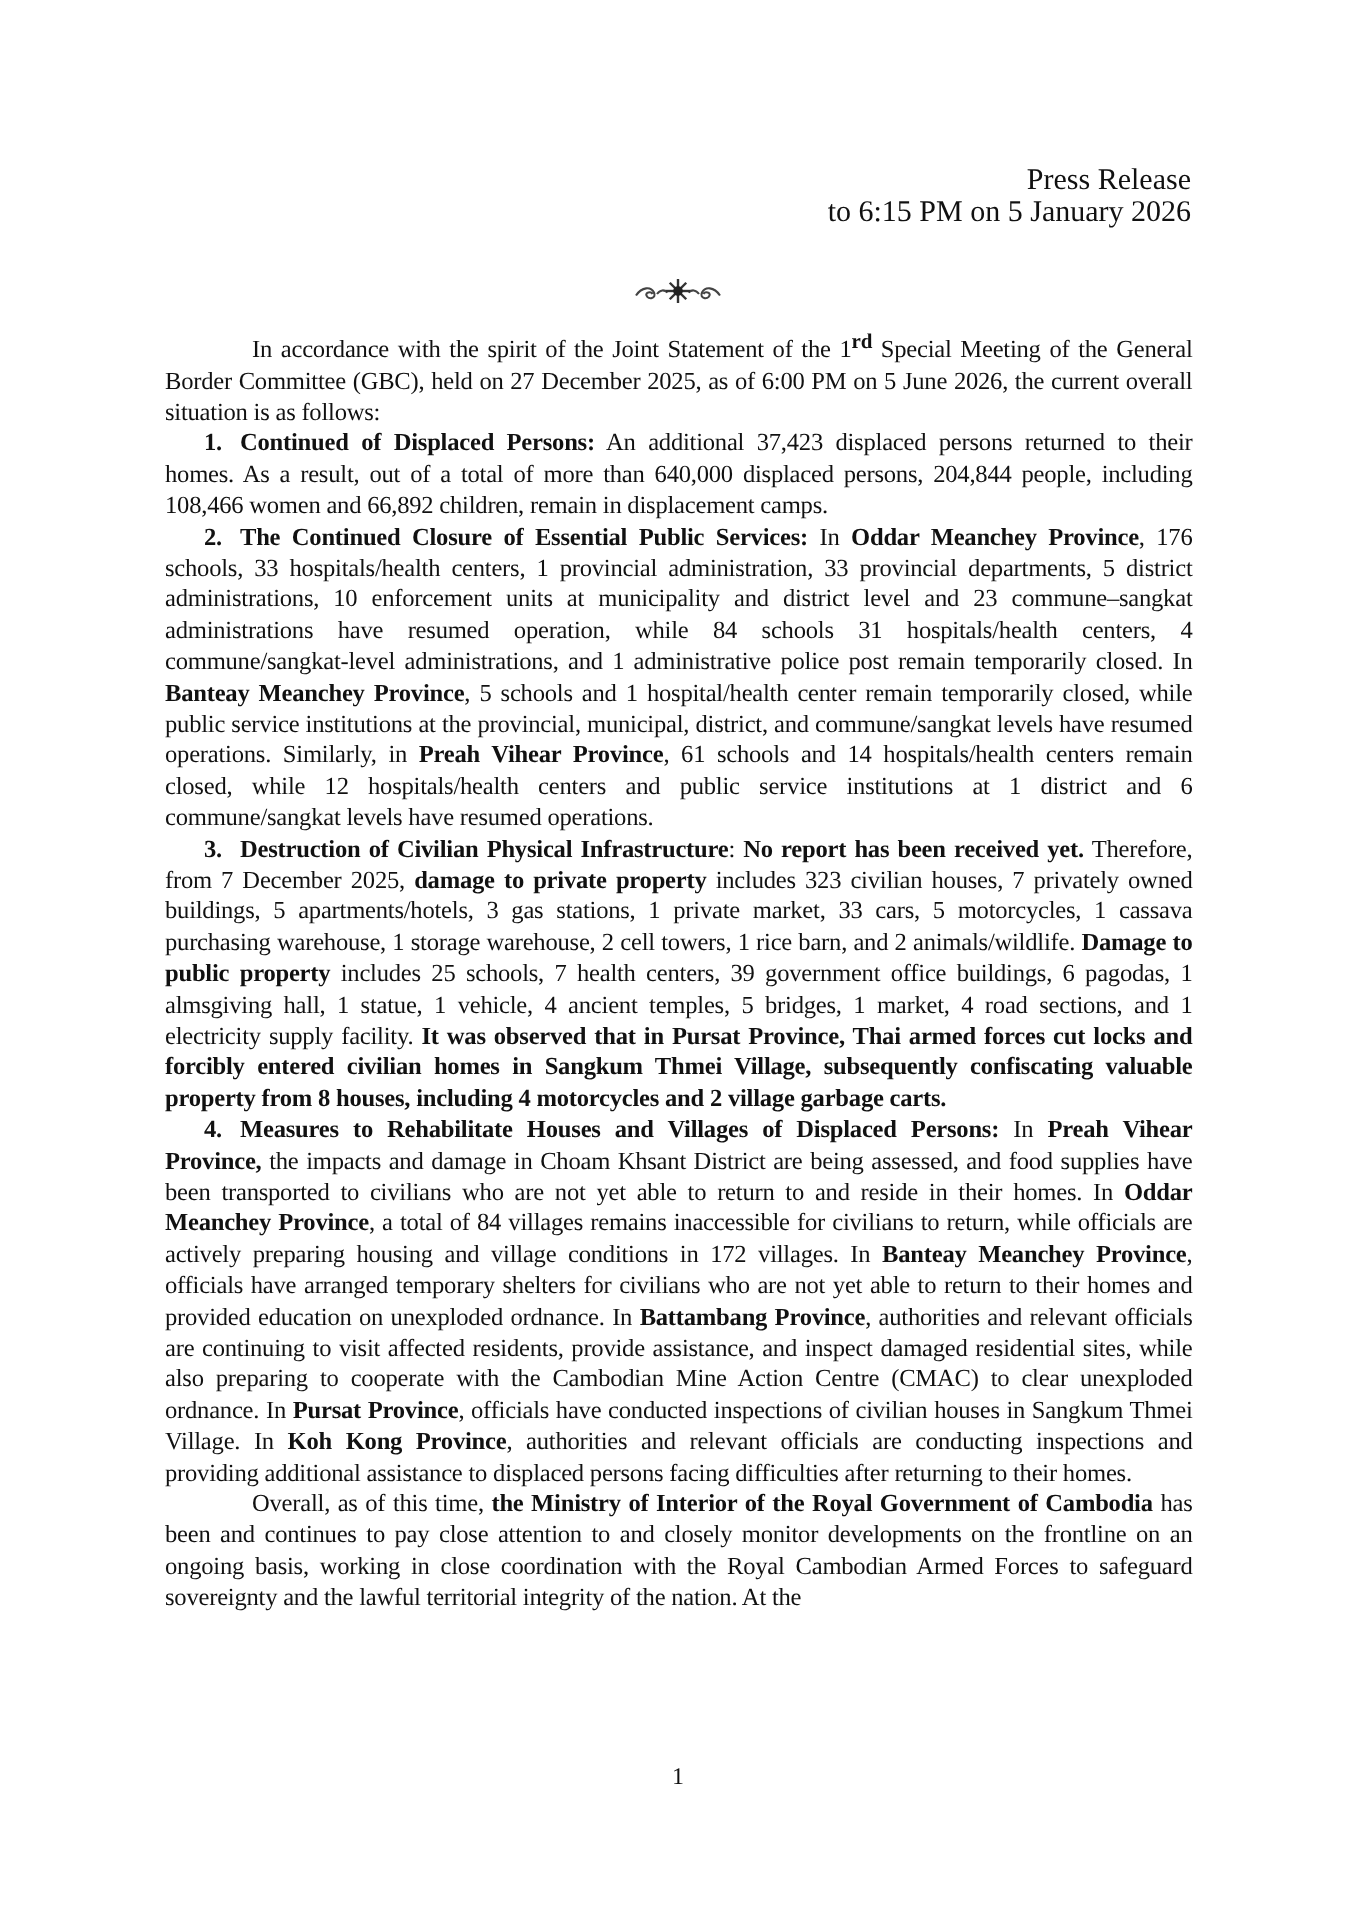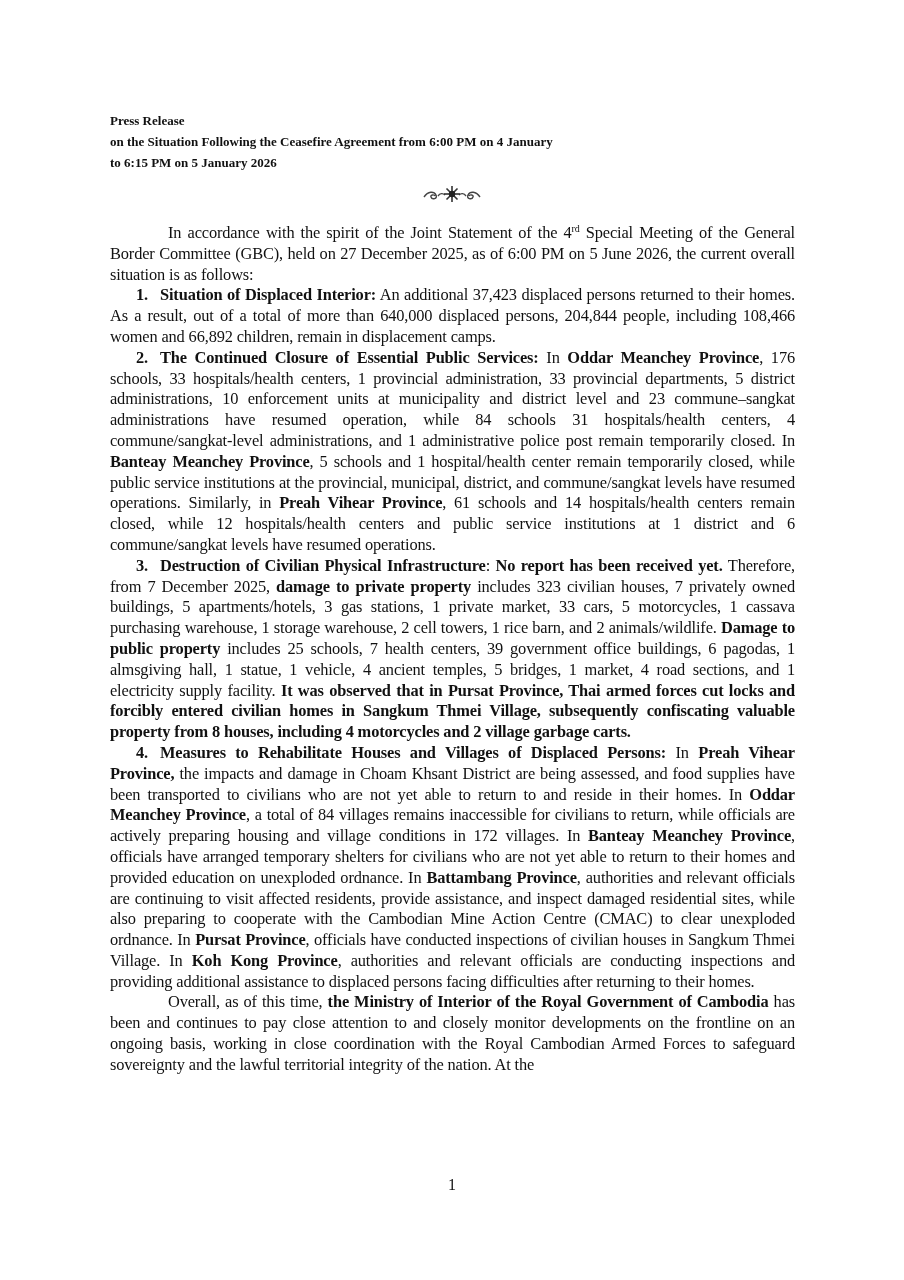--- a/index.html
+++ b/index.html
@@ -3,70 +3,69 @@
 <meta charset="utf-8">
 <style>
   html, body { margin: 0; padding: 0; background: #ffffff; }
   body { width: 904px; height: 1280px; position: relative; overflow: hidden; }
   .page {
     position: absolute; left: 0; top: 0; width: 904px; height: 1280px; background: #fff;
     font-family: "Liberation Serif", "DejaVu Serif", serif; color: #111;
   }
   .header {
     position: absolute; left: 110px; width: 684px; top: 110px;
-    text-align: left; font-weight: bold; font-size: 13px; line-height: 21px;
+    text-align: right; font-weight: normal; font-size: 20px; line-height: 21px;
   }
   .ornament {
     position: absolute; left: 420px; top: 184px; width: 64px; height: 20px;
   }
   .body {
     position: absolute; left: 110px; top: 223px; width: 685px;
     font-size: 16.4px; line-height: 20.8px; text-align: justify;
     letter-spacing: -0.15px;
   }
   .body p { margin: 0; }
   .indent { text-indent: 58px; }
   .item-first { text-indent: 26px; }
   .num { display: inline-block; width: 24px; text-indent: 0; font-weight: bold; }
   b { font-weight: bold; }
-  sup { font-size: 10px; line-height: 0; vertical-align: 6px; }
+  sup { font-size: 14px; line-height: 0; vertical-align: 6px; font-weight: bold; }
   .page-number {
     position: absolute; left: 0; width: 904px; top: 1176px; text-align: center;
     font-size: 16px;
   }
 </style>
 </head>
 <body>
 
 <div class="page">
 
   <div class="header">
     <div>Press Release</div>
-    <div>on the Situation Following the Ceasefire Agreement from 6:00 PM on 4 January</div>
     <div>to 6:15 PM on 5 January 2026</div>
   </div>
 
   <svg class="ornament" viewBox="0 0 64 20">
     <path d="M4 13 C8 7, 14 7, 16 11 C18 15, 12 16, 11 13 C10 11, 14 10, 15 12" fill="none" stroke="#444" stroke-width="1.4"></path>
     <path d="M18 12 C20 9, 23 9, 25 11" fill="none" stroke="#444" stroke-width="1.4"></path>
     <path d="M60 13 C56 7, 50 7, 48 11 C46 15, 52 16, 53 13 C54 11, 50 10, 49 12" fill="none" stroke="#444" stroke-width="1.4"></path>
     <path d="M46 12 C44 9, 41 9, 39 11" fill="none" stroke="#444" stroke-width="1.4"></path>
     <g stroke="#333" stroke-width="1.6">
       <line x1="32" y1="2" x2="32" y2="18"></line>
       <line x1="24" y1="10" x2="40" y2="10"></line>
       <line x1="26.5" y1="4.5" x2="37.5" y2="15.5"></line>
       <line x1="37.5" y1="4.5" x2="26.5" y2="15.5"></line>
     </g>
     <circle cx="32" cy="10" r="3.2" fill="#222"></circle>
   </svg>
 
   <div class="body">
-    <p class="indent"><span>In accordance with the spirit of the Joint Statement of the 4</span><sup>rd</sup><span> Special Meeting of the General Border Committee (GBC), held on 27 December 2025, as of 6:00 PM on 5 June 2026, the current overall situation is as follows:</span></p>
+    <p class="indent"><span>In accordance with the spirit of the Joint Statement of the 1</span><sup>rd</sup><span> Special Meeting of the General Border Committee (GBC), held on 27 December 2025, as of 6:00 PM on 5 June 2026, the current overall situation is as follows:</span></p>
 
-    <p class="item-first"><span class="num">1.</span><b>Situation of Displaced Interior:</b><span> An additional 37,423 displaced persons returned to their homes. As a result, out of a total of more than 640,000 displaced persons, 204,844 people, including 108,466 women and 66,892 children, remain in displacement camps.</span></p>
+    <p class="item-first"><span class="num">1.</span><b>Continued of Displaced Persons:</b><span> An additional 37,423 displaced persons returned to their homes. As a result, out of a total of more than 640,000 displaced persons, 204,844 people, including 108,466 women and 66,892 children, remain in displacement camps.</span></p>
 
     <p class="item-first"><span class="num">2.</span><b>The Continued Closure of Essential Public Services:</b><span> In </span><b>Oddar Meanchey Province</b><span>, 176 schools, 33 hospitals/health centers, 1 provincial administration, 33 provincial departments, 5 district administrations, 10 enforcement units at municipality and district level and 23 commune–sangkat administrations have resumed operation, while 84 schools 31 hospitals/health centers, 4 commune/sangkat-level administrations, and 1 administrative police post remain temporarily closed. In </span><b>Banteay Meanchey Province</b><span>, 5 schools and 1 hospital/health center remain temporarily closed, while public service institutions at the provincial, municipal, district, and commune/sangkat levels have resumed operations. Similarly, in </span><b>Preah Vihear Province</b><span>, 61 schools and 14 hospitals/health centers remain closed, while 12 hospitals/health centers and public service institutions at 1 district and 6 commune/sangkat levels have resumed operations.</span></p>
 
     <p class="item-first"><span class="num">3.</span><b>Destruction of Civilian Physical Infrastructure</b><span>: </span><b>No report has been received yet.</b><span> Therefore, from 7 December 2025, </span><b>damage to private property</b><span> includes 323 civilian houses, 7 privately owned buildings, 5 apartments/hotels, 3 gas stations, 1 private market, 33 cars, 5 motorcycles, 1 cassava purchasing warehouse, 1 storage warehouse, 2 cell towers, 1 rice barn, and 2 animals/wildlife. </span><b>Damage to public property</b><span> includes 25 schools, 7 health centers, 39 government office buildings, 6 pagodas, 1 almsgiving hall, 1 statue, 1 vehicle, 4 ancient temples, 5 bridges, 1 market, 4 road sections, and 1 electricity supply facility. </span><b>It was observed that in Pursat Province, Thai armed forces cut locks and forcibly entered civilian homes in Sangkum Thmei Village, subsequently confiscating valuable property from 8 houses, including 4 motorcycles and 2 village garbage carts.</b></p>
 
     <p class="item-first"><span class="num">4.</span><b>Measures to Rehabilitate Houses and Villages of Displaced Persons:</b><span> In </span><b>Preah Vihear Province,</b><span> the impacts and damage in Choam Khsant District are being assessed, and food supplies have been transported to civilians who are not yet able to return to and reside in their homes. In </span><b>Oddar Meanchey Province</b><span>, a total of 84 villages remains inaccessible for civilians to return, while officials are actively preparing housing and village conditions in 172 villages. In </span><b>Banteay Meanchey Province</b><span>, officials have arranged temporary shelters for civilians who are not yet able to return to their homes and provided education on unexploded ordnance. In </span><b>Battambang Province</b><span>, authorities and relevant officials are continuing to visit affected residents, provide assistance, and inspect damaged residential sites, while also preparing to cooperate with the Cambodian Mine Action Centre (CMAC) to clear unexploded ordnance. In </span><b>Pursat Province</b><span>, officials have conducted inspections of civilian houses in Sangkum Thmei Village. In </span><b>Koh Kong Province</b><span>, authorities and relevant officials are conducting inspections and providing additional assistance to displaced persons facing difficulties after returning to their homes.</span></p>
 
     <p class="indent"><span>Overall, as of this time, </span><b>the Ministry of Interior of the Royal Government of Cambodia</b><span> has been and continues to pay close attention to and closely monitor developments on the frontline on an ongoing basis, working in close coordination with the Royal Cambodian Armed Forces to safeguard sovereignty and the lawful territorial integrity of the nation. At the</span></p>
   </div>
 

